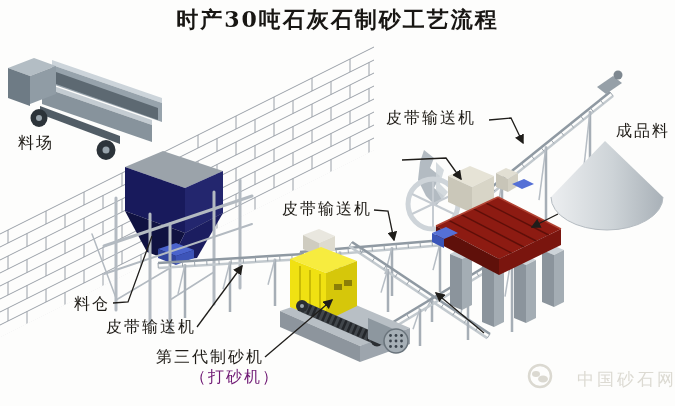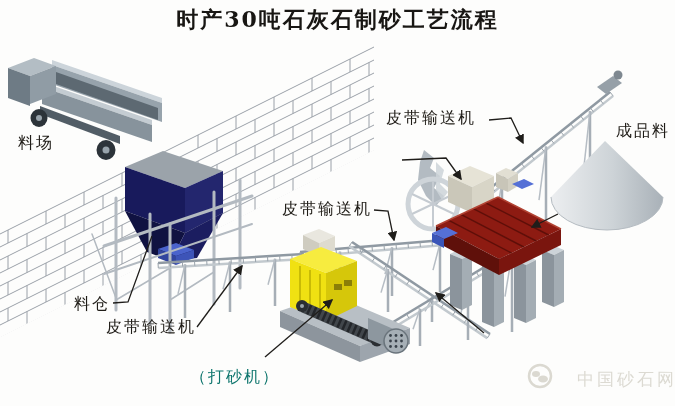--- a/index.html
+++ b/index.html
@@ -3,21 +3,21 @@
 <meta charset="utf-8">
 <style>
   html,body{margin:0;padding:0;background:#ffffff;}
   body{width:675px;height:406px;overflow:hidden;}
   .stage{position:relative;width:675px;height:406px;background:#fdfdfc;font-family:"DejaVu Serif",serif;}
   svg.scene{position:absolute;left:0;top:0;}
   .title{position:absolute;left:0;top:5px;width:100%;text-align:center;
          font-size:22px;font-weight:bold;letter-spacing:2px;color:#181613;}
   .lbl{position:absolute;font-size:16px;letter-spacing:2px;color:#201d18;white-space:nowrap;}
   .lbl.big{font-size:16px;}
-  .lbl.red{color:#0f766e;}
+  .lbl.red{color:#701a75;}
   .wm-text{position:absolute;left:561px;top:368px;font-size:17px;letter-spacing:3px;
            color:#dcdad2;font-family:"DejaVu Sans",sans-serif;white-space:nowrap;margin-left:16px;}
   .wm-logo{position:absolute;left:523px;top:359px;}
 </style>
 </head>
 <body>
 
 <div class="stage">
 
 <svg class="scene" width="675" height="406" viewBox="0 0 675 406">
@@ -402,20 +402,21 @@
   </g>
 </svg>
 
 <div class="title">时产30吨石灰石制砂工艺流程</div>
 <div class="lbl big" style="left:18px;top:133px;">料场</div>
 <div class="lbl" style="left:386px;top:108px;">皮带输送机</div>
 <div class="lbl" style="left:616px;top:121px;">成品料</div>
 <div class="lbl" style="left:282px;top:199px;">皮带输送机</div>
 <div class="lbl" style="left:74px;top:282px;margin-top:12px;">料仓</div>
 <div class="lbl" style="left:106px;top:317px;">皮带输送机</div>
+<div class="lbl" style="left:156px;top:347px;">第三代制砂机</div>
 <div class="lbl red" style="left:190px;top:367px;">（打砂机）</div>
 <svg class="wm-logo" width="34" height="34">
   <circle cx="17" cy="17" r="11" fill="none" stroke="#dbd9d1" stroke-width="2.5"></circle>
   <ellipse cx="13" cy="15" rx="4" ry="3" fill="#dbd9d1"></ellipse>
   <ellipse cx="20" cy="20" rx="5" ry="3.5" fill="#dbd9d1"></ellipse>
 </svg>
 <div class="wm-text">中国砂石网</div>
 
 </div>
 

